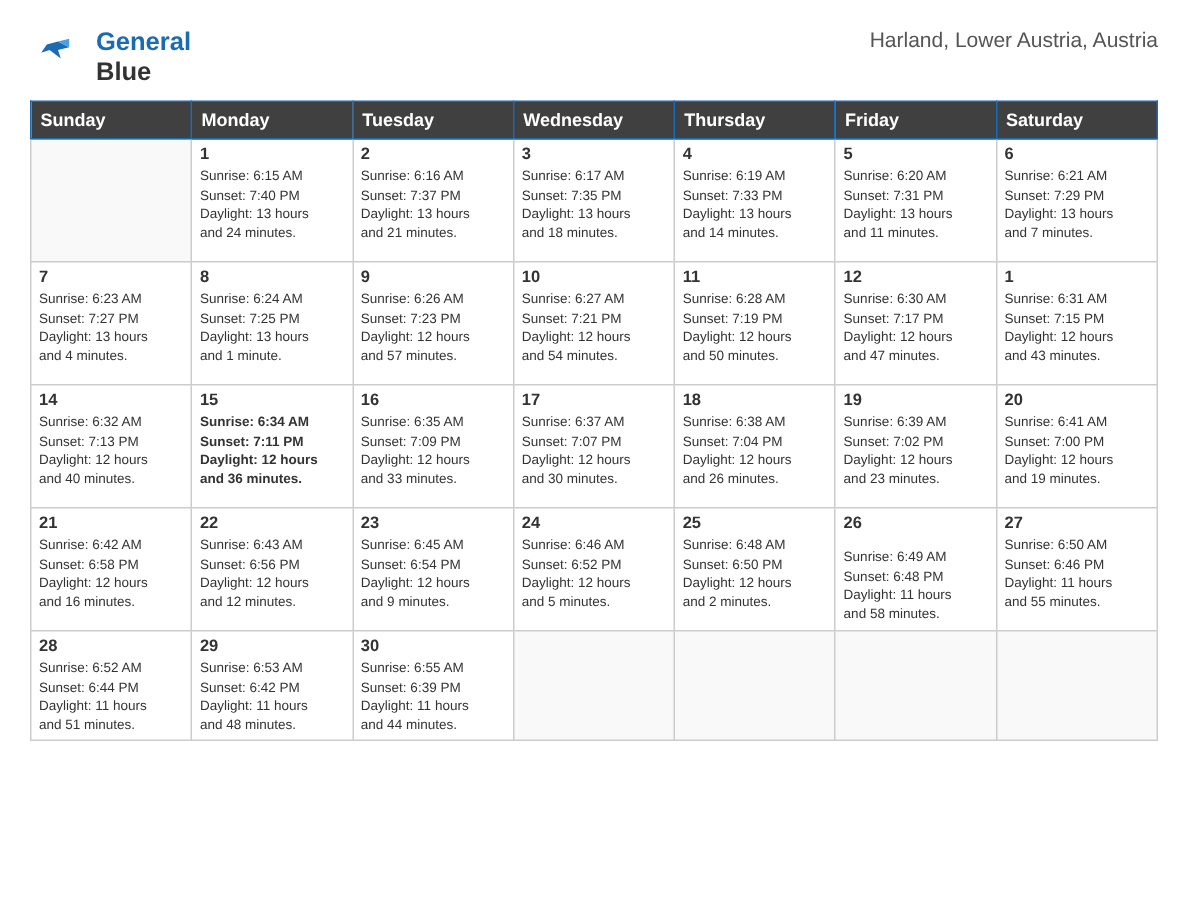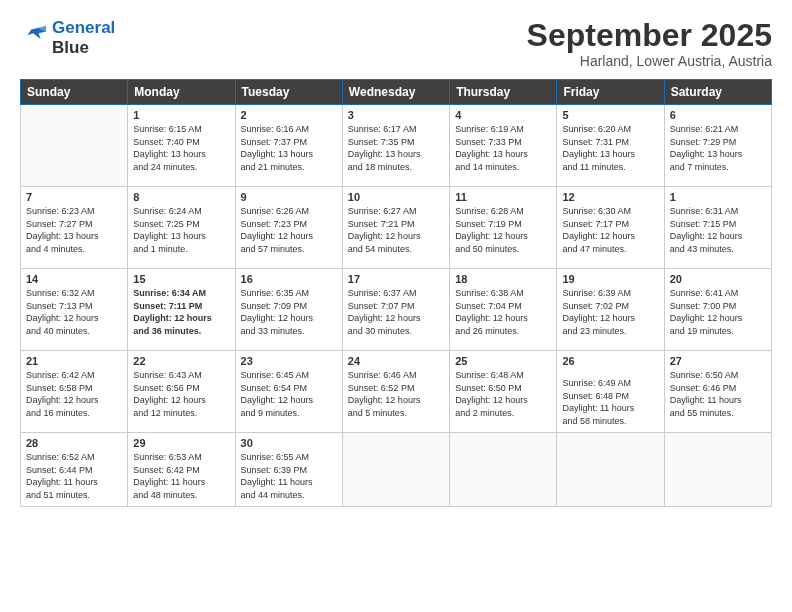--- a/index.html
+++ b/index.html
@@ -18,21 +18,21 @@
     }
     .header {
       display: flex;
       justify-content: space-between;
       align-items: flex-start;
       margin-bottom: 10px;
     }
     .logo {
       display: flex;
       align-items: center;
-      gap: 4px;
+      gap: 16px;
     }
     .logo-bird {
       width: 28px;
       height: 28px;
     }
     .title-block {
       text-align: right;
     }
     .month-title {
       font-size: 32px;
@@ -96,21 +96,20 @@
         <polygon points="20,4 28,2 28,8" fill="#4aa0e0"></polygon>
       </svg>
       <div>
         <div style="font-size:17px;font-weight:bold;color:#333;line-height:1.15;">
           <span style="color:#1a6bb5">General</span>
         </div>
         <div style="font-size:17px;font-weight:bold;color:#333;line-height:1.15;">Blue</div>
       </div>
     </div>
     <div class="title-block">
-      <div class="month-title">September 2025</div>
       <div class="subtitle">Harland, Lower Austria, Austria</div>
     </div>
   </div>
 
   <table class="calendar">
     <thead>
       <tr id="weekday-header">
           <th>Sunday</th>
           <th>Monday</th>
           <th>Tuesday</th>

